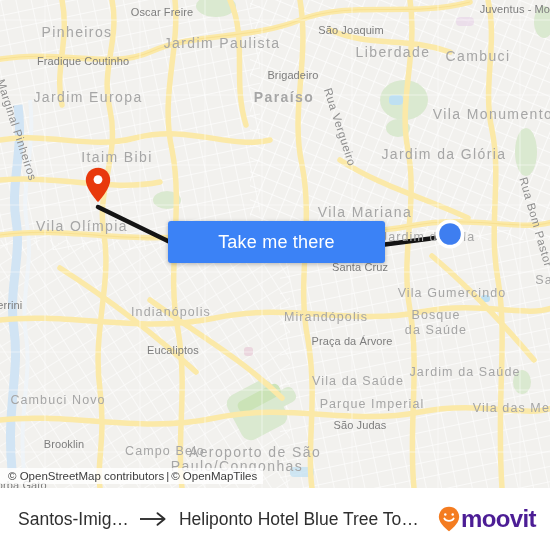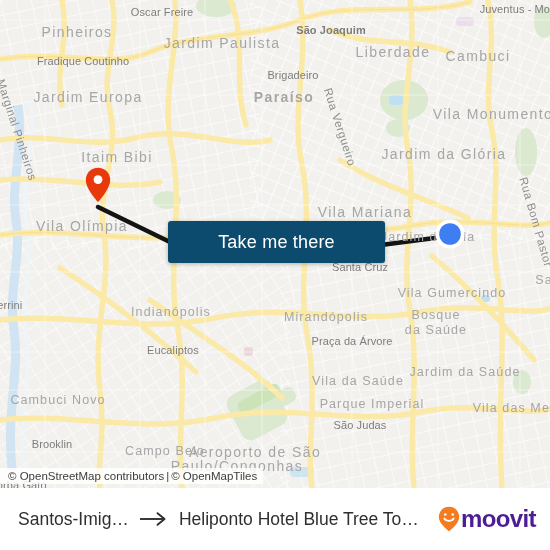--- a/index.html
+++ b/index.html
@@ -32,21 +32,21 @@
   .lbl.poi{ color:#7d7d7d; letter-spacing:0.1px; font-size:11px;}
   .lbl.street{ color:#8e8e8e; font-size:11.5px; letter-spacing:0.6px;}
 
   
   #origin-pin{position:absolute;left:98px;top:207px;transform:translate(-50%,-100%);}
   #dest-dot{position:absolute;left:450px;top:236px;transform:translate(-50%,-50%);}
 
   
   #cta{
     position:absolute;left:168px;top:221px;width:217px;height:42px;
-    background:#0c4a6e;
+    background:#3b82f6;
     border-radius:3px;
     box-shadow:0 1px 4px rgba(0,0,0,.28);
     display:flex;align-items:center;justify-content:center;
     cursor:pointer;
   }
   #cta span{
     color:#ffffff;font-size:18px;letter-spacing:.2px;
     font-family:"Liberation Sans", sans-serif;
   }
 
@@ -170,21 +170,21 @@
 
     <svg width="550" height="488" style="position:absolute;left:0;top:0;">
       <path d="M98 207 L 172 243" stroke="#141414" stroke-width="4.5" fill="none" stroke-linecap="round"></path>
       <path d="M381 245 L 450 236" stroke="#141414" stroke-width="4.5" fill="none" stroke-linecap="round"></path>
     </svg>
 
     <div id="labels">
         <div class="lbl place big" style="left: 77px; top: 32px;">Pinheiros</div>
         <div class="lbl poi" style="left: 162px; top: 12px;">Oscar Freire</div>
         <div class="lbl place big" style="left: 222px; top: 43px;">Jardim Paulista</div>
-        <div class="lbl poi" style="left: 331px; top: 30px; font-weight: bold;">São Joaquim</div>
+        <div class="lbl poi" style="left: 351px; top: 30px;">São Joaquim</div>
         <div class="lbl place big" style="left: 393px; top: 52px;">Liberdade</div>
         <div class="lbl place big" style="left: 478px; top: 56px;">Cambuci</div>
         <div class="lbl poi" style="left: 518px; top: 9px;">Juventus - Moo</div>
         <div class="lbl poi" style="left: 83px; top: 61px;">Fradique Coutinho</div>
         <div class="lbl poi" style="left: 293px; top: 75px;">Brigadeiro</div>
         <div class="lbl place big" style="left: 284px; top: 97px; font-weight: bold;">Paraíso</div>
         <div class="lbl place big" style="left: 88px; top: 97px;">Jardim Europa</div>
         <div class="lbl place big" style="left: 493px; top: 114px;">Vila Monumento</div>
         <div class="lbl street" style="left: 340px; top: 127px; transform: translate(-50%, -50%) rotate(72deg);">Rua Vergueiro</div>
         <div class="lbl place big" style="left: 444px; top: 154px;">Jardim da Glória</div>
@@ -201,21 +201,21 @@
         <div class="lbl place" style="left: 436px; top: 330px;">da Saúde</div>
         <div class="lbl poi" style="left: 352px; top: 341px;">Praça da Árvore</div>
         <div class="lbl place" style="left: 171px; top: 312px;">Indianópolis</div>
         <div class="lbl poi" style="left: 173px; top: 350px;">Eucaliptos</div>
         <div class="lbl place" style="left: 465px; top: 372px;">Jardim da Saúde</div>
         <div class="lbl place" style="left: 358px; top: 381px;">Vila da Saúde</div>
         <div class="lbl place" style="left: 372px; top: 404px;">Parque Imperial</div>
         <div class="lbl poi" style="left: 360px; top: 425px;">São Judas</div>
         <div class="lbl place" style="left: 518px; top: 408px;">Vila das Mere</div>
         <div class="lbl place" style="left: 58px; top: 400px;">Cambuci Novo</div>
-        <div class="lbl poi" style="left: 52px; top: 444px; text-align: center;">Brooklin</div>
+        <div class="lbl poi" style="left: 64px; top: 444px; text-align: center;">Brooklin</div>
         <div class="lbl place" style="left: 165px; top: 451px;">Campo Belo</div>
         <div class="lbl place big" style="left: 255px; top: 452px;">Aeroporto de São</div>
         <div class="lbl poi" style="left: 6px; top: 305px;">Berrini</div>
         <div class="lbl poi" style="left: 18px; top: 485px;">Borba Gato</div>
         <div class="lbl place" style="left: 544px; top: 280px;">Sa</div>
         <div class="lbl place big" style="left: 237px; top: 466px;">Paulo/Congonhas</div>
       </div>
 
     <div id="origin-pin">
       <svg width="26" height="36" viewBox="0 0 26 36">

